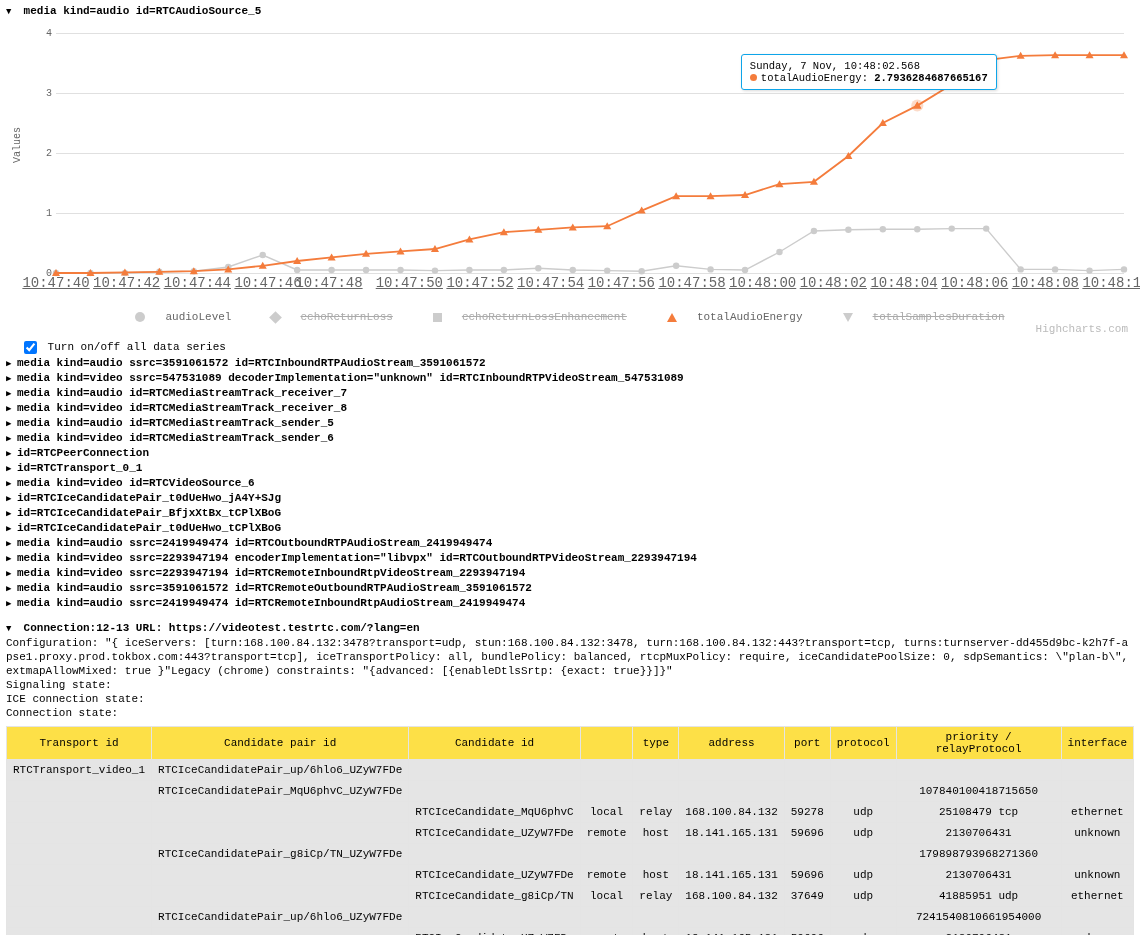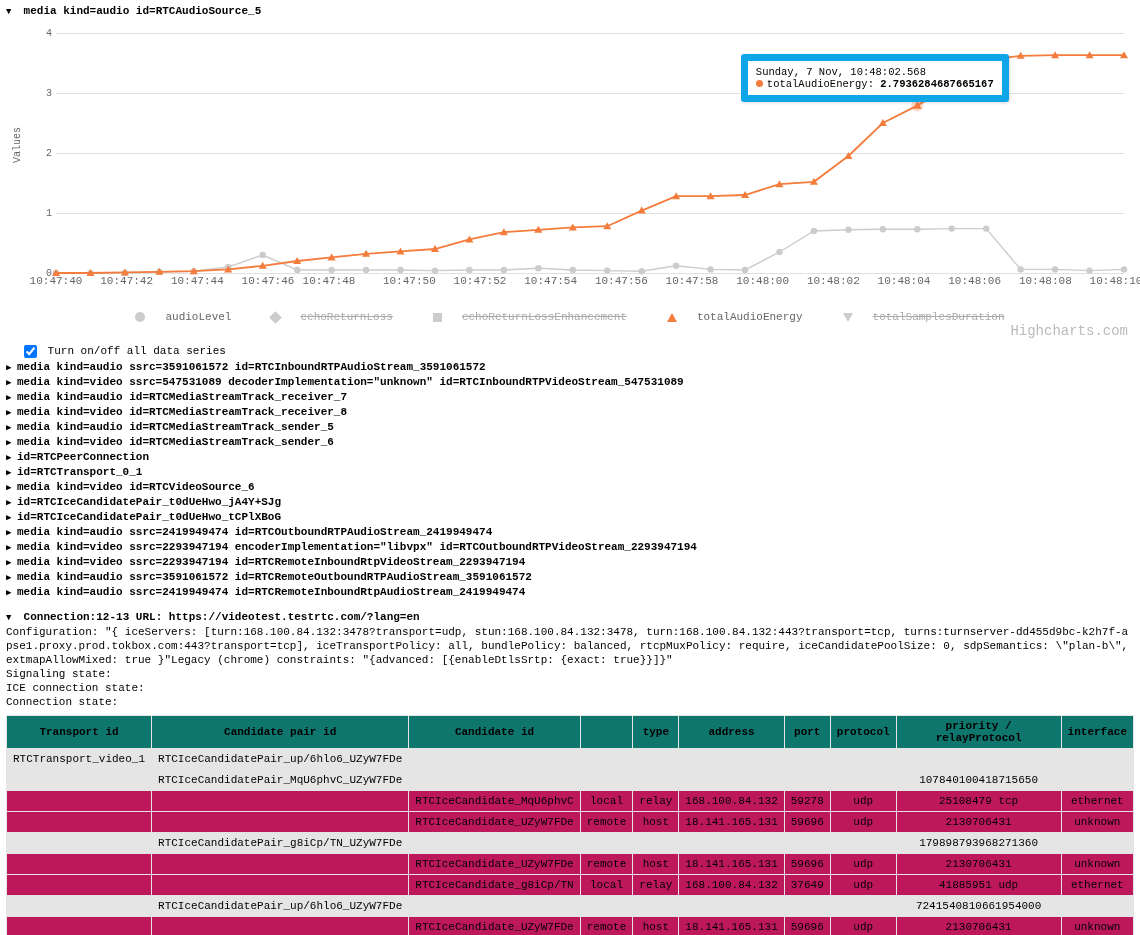--- a/index.html
+++ b/index.html
@@ -15,42 +15,42 @@
   .disclose::before { content: "▶ "; font-size: 9px; display:inline-block; width:11px;}
   .disclose.open::before { content: "▼ "; font-size: 9px;}
   .item { white-space: nowrap; overflow: hidden; text-overflow: ellipsis; line-height: 14px; font-weight: bold;}
   .chart-wrap { margin: 4px 0 6px 0; position: relative; }
   .chart-area { position: relative; height: 280px; margin-left: 50px; margin-right:10px; }
   .y-axis-label { position: absolute; left: 6px; top: 140px; transform: rotate(-90deg); transform-origin: left top; font-size: 10px; color:#666;}
   .plot { position: absolute; left: 0; right:0; top:10px; bottom:30px; border-left:0;}
   .grid-line { position: absolute; left:0; right:0; height:1px; background:#e0e0e0;}
   .y-tick { position: absolute; left:-24px; width:20px; text-align:right; font-size:10px; color:#666; transform: translateY(-50%);}
   .x-ticks { position:absolute; left:0; right:0; bottom:10px; height:18px;}
-  .x-tick { position:absolute; transform: translateX(-50%); font-size:11px; color:#666; white-space:nowrap;}
+  .x-tick { position:absolute; transform: translateX(-50%); font-size:14px; color:#666; white-space:nowrap;text-decoration:underline;}
   svg.series { position:absolute; left:0; top:0; width:100%; height:100%; overflow:visible;}
   .legend { text-align: center; margin-top: 8px; font-size: 11px; color:#666;}
   .legend span { margin: 0 10px; cursor:pointer;}
   .leg-dot { display:inline-block; width:10px; height:10px; border-radius:5px; vertical-align:middle; margin-right:4px;}
   .leg-dia { display:inline-block; width:9px; height:9px; background:#ccc; transform:rotate(45deg); vertical-align:middle; margin-right:6px;}
   .leg-sq  { display:inline-block; width:9px; height:9px; background:#ccc; vertical-align:middle; margin-right:6px;}
   .leg-tri { display:inline-block; width:0; height:0; border-left:5px solid transparent; border-right:5px solid transparent; border-bottom:9px solid #f47c3c; vertical-align:middle; margin-right:4px;}
   .leg-inv { display:inline-block; width:0; height:0; border-left:5px solid transparent; border-right:5px solid transparent; border-top:9px solid #ccc; vertical-align:middle; margin-right:4px;}
   .strike { text-decoration: line-through; color:#aaa;}
-  .credits { text-align:right; font-size:14px; color:#bbb; margin-right:6px;}
+  .credits { text-align:right; font-size:11px; color:#bbb; margin-right:6px;}
   .toggle-row { margin: 6px 0 2px 0; padding-left: 18px;}
   .toggle-row input { vertical-align:middle; margin-right:4px;}
-  .tooltip-box { position:absolute; background:#fff; border:7px solid #0ea5e9; border-radius:3px; padding:5px 8px; font-size:10.5px; box-shadow: 1px 1px 3px rgba(0,0,0,.15); white-space:nowrap;}
+  .tooltip-box { position:absolute; background:#fff; border:1px solid #0ea5e9; border-radius:3px; padding:5px 8px; font-size:10.5px; box-shadow: 1px 1px 3px rgba(0,0,0,.15); white-space:nowrap;}
   .tooltip-box .dot { display:inline-block; width:7px; height:7px; border-radius:4px; background:#f47c3c; margin-right:4px;}
   .conn-block { margin-top: 10px; }
   .conn-line { white-space: normal; word-break: break-all; line-height:14px;}
   table { border-collapse: collapse; width:100%; margin-top:6px; font-size:11px;}
   th, td { border:1px solid #e4e4e4; padding:4px 6px; text-align:center;}
-  th { background:#0f766e; font-weight:bold;}
+  th { background:#fde047; font-weight:normal;}
   tr.pair-row td { background:#e5e5e5;}
-  tr.cand-row td { background:#be185d;}
+  tr.cand-row td { background:#e5e5e5;}
 </style>
 </head>
 <body>
 
 <div class="item disclose open">
   <b>media kind=audio id=RTCAudioSource_5</b>
 </div>
 
 <div class="chart-wrap">
   <div class="y-axis-label">Values</div>
@@ -174,20 +174,21 @@
     <div class="item disclose"><b>media kind=audio ssrc=3591061572 id=RTCInboundRTPAudioStream_3591061572</b></div>
     <div class="item disclose"><b>media kind=video ssrc=547531089 decoderImplementation="unknown" id=RTCInboundRTPVideoStream_547531089</b></div>
     <div class="item disclose"><b>media kind=audio id=RTCMediaStreamTrack_receiver_7</b></div>
     <div class="item disclose"><b>media kind=video id=RTCMediaStreamTrack_receiver_8</b></div>
     <div class="item disclose"><b>media kind=audio id=RTCMediaStreamTrack_sender_5</b></div>
     <div class="item disclose"><b>media kind=video id=RTCMediaStreamTrack_sender_6</b></div>
     <div class="item disclose"><b>id=RTCPeerConnection</b></div>
     <div class="item disclose"><b>id=RTCTransport_0_1</b></div>
     <div class="item disclose"><b>media kind=video id=RTCVideoSource_6</b></div>
     <div class="item disclose"><b>id=RTCIceCandidatePair_t0dUeHwo_jA4Y+SJg</b></div>
+    <div class="item disclose"><b>id=RTCIceCandidatePair_BfjxXtBx_tCPlXBoG</b></div>
     <div class="item disclose"><b>id=RTCIceCandidatePair_t0dUeHwo_tCPlXBoG</b></div>
     <div class="item disclose"><b>media kind=audio ssrc=2419949474 id=RTCOutboundRTPAudioStream_2419949474</b></div>
     <div class="item disclose"><b>media kind=video ssrc=2293947194 encoderImplementation="libvpx" id=RTCOutboundRTPVideoStream_2293947194</b></div>
     <div class="item disclose"><b>media kind=video ssrc=2293947194 id=RTCRemoteInboundRtpVideoStream_2293947194</b></div>
     <div class="item disclose"><b>media kind=audio ssrc=3591061572 id=RTCRemoteOutboundRTPAudioStream_3591061572</b></div>
     <div class="item disclose"><b>media kind=audio ssrc=2419949474 id=RTCRemoteInboundRtpAudioStream_2419949474</b></div>
   </div>
 
 <div class="conn-block">
   <div class="item disclose open">

